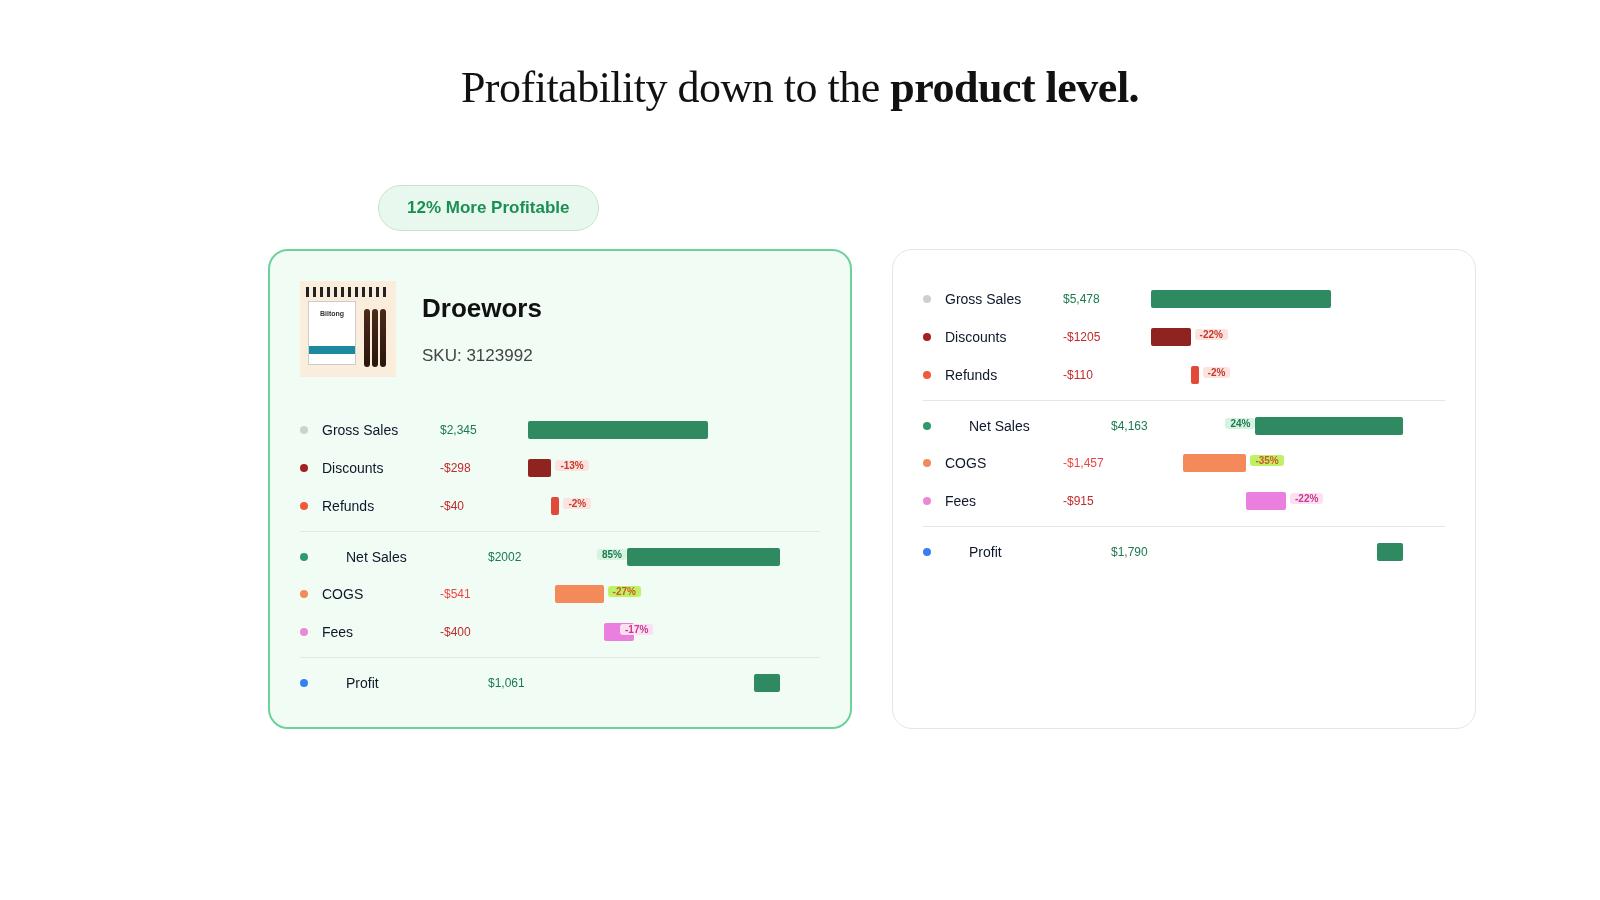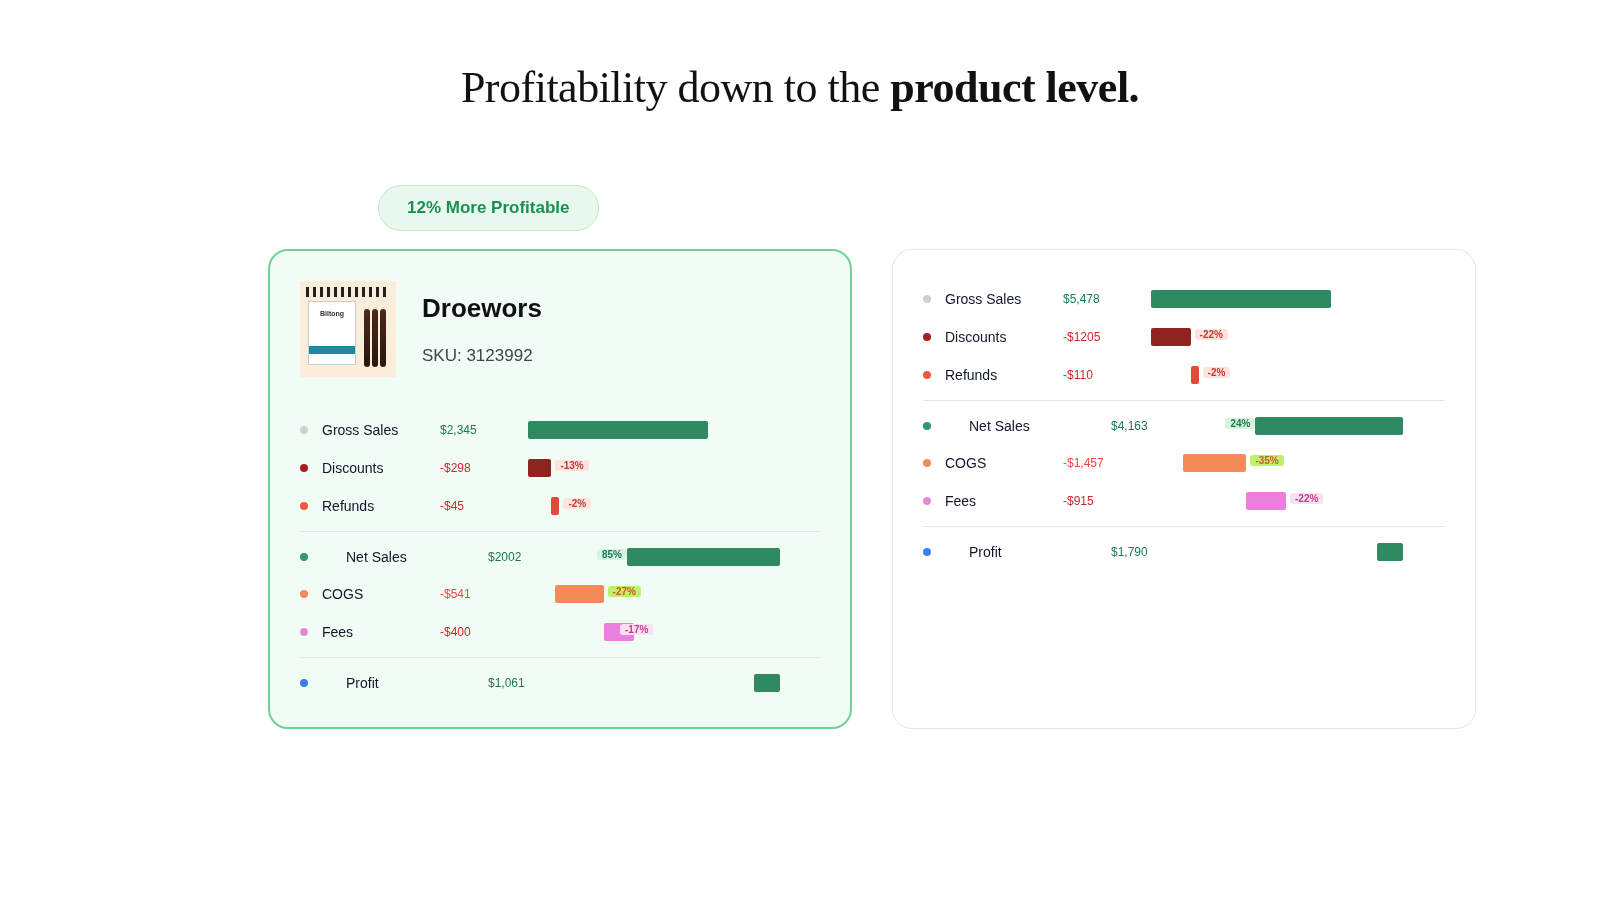--- a/index.html
+++ b/index.html
@@ -197,21 +197,21 @@
     <span class="val neg">-$298</span>
     <div class="barcell">
       <div class="bar" style="left:0px;width:23.400000000000002px;background:#8f2320"></div>
       <span class="pct red" style="left:27.400000000000002px">-13%</span>
     </div>
   </div>
 
   <div class="row ">
     <span class="dot" style="background:#ef5a3a"></span>
     <span class="lblname">Refunds</span>
-    <span class="val neg">-$45</span>
+    <span class="val neg">-$40</span>
     <div class="barcell">
       <div class="bar" style="left:23.400000000000002px;width:8px;background:#e24a38"></div>
       <span class="pct red" style="left:35.400000000000006px">-2%</span>
     </div>
   </div>
 
   <div class="row sep">
     <span class="dot" style="background:#2f9a6a"></span>
     <span class="lblname">Net Sales</span>
     <span class="val pos">$2002</span>

